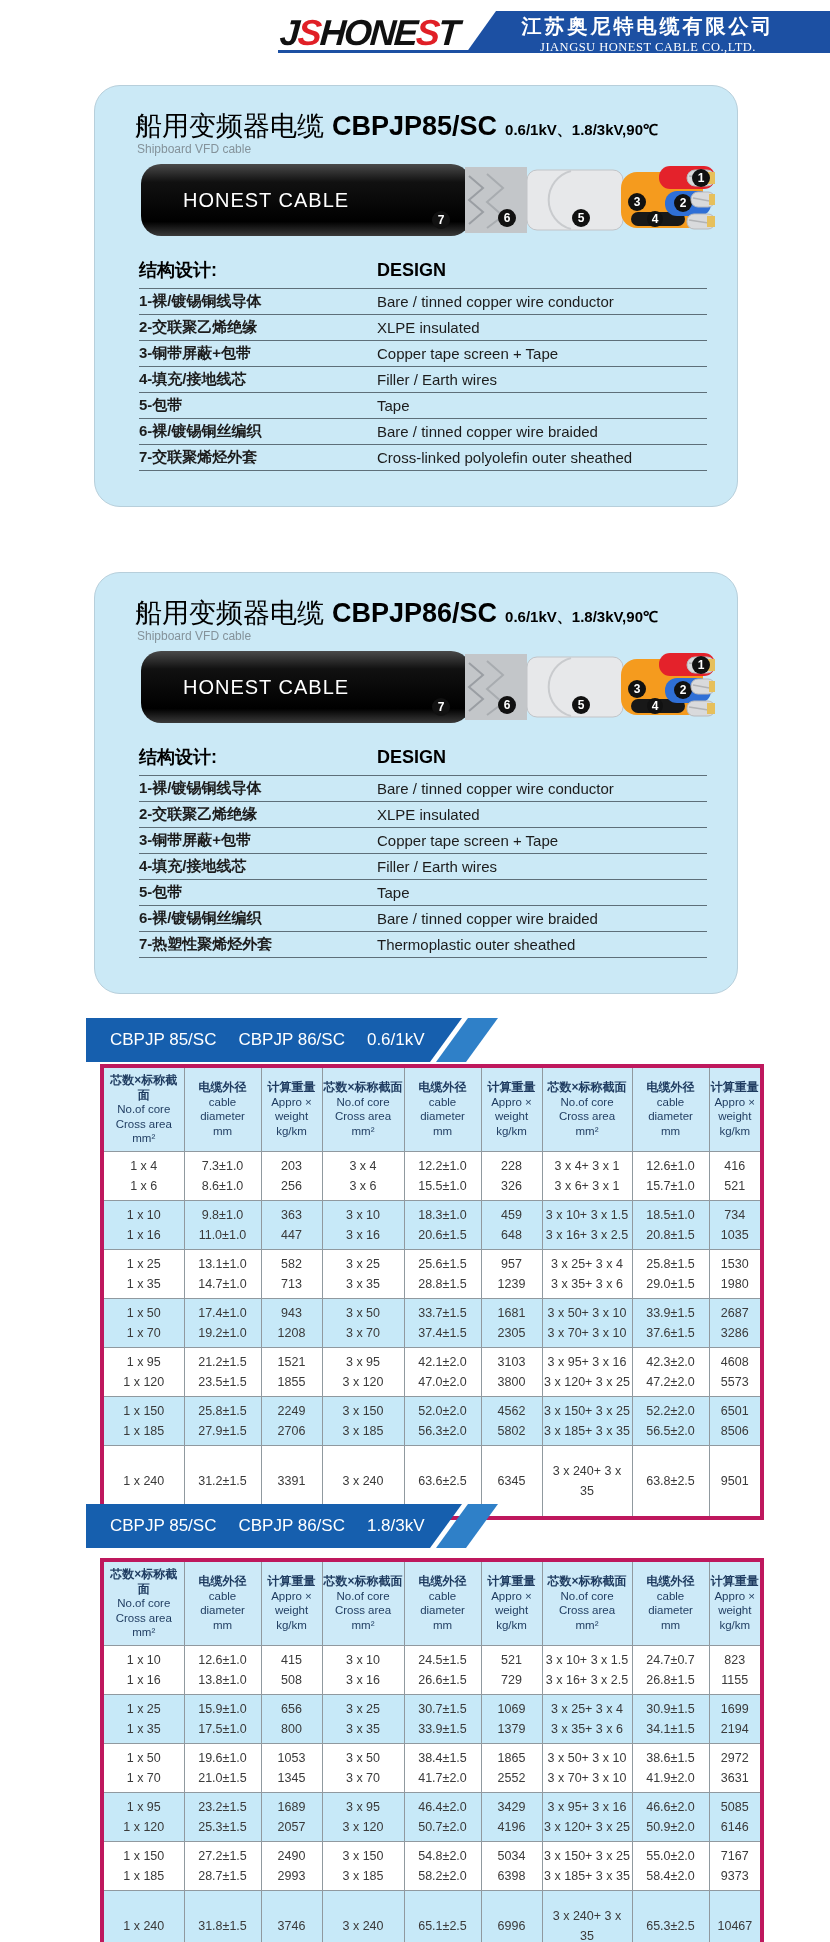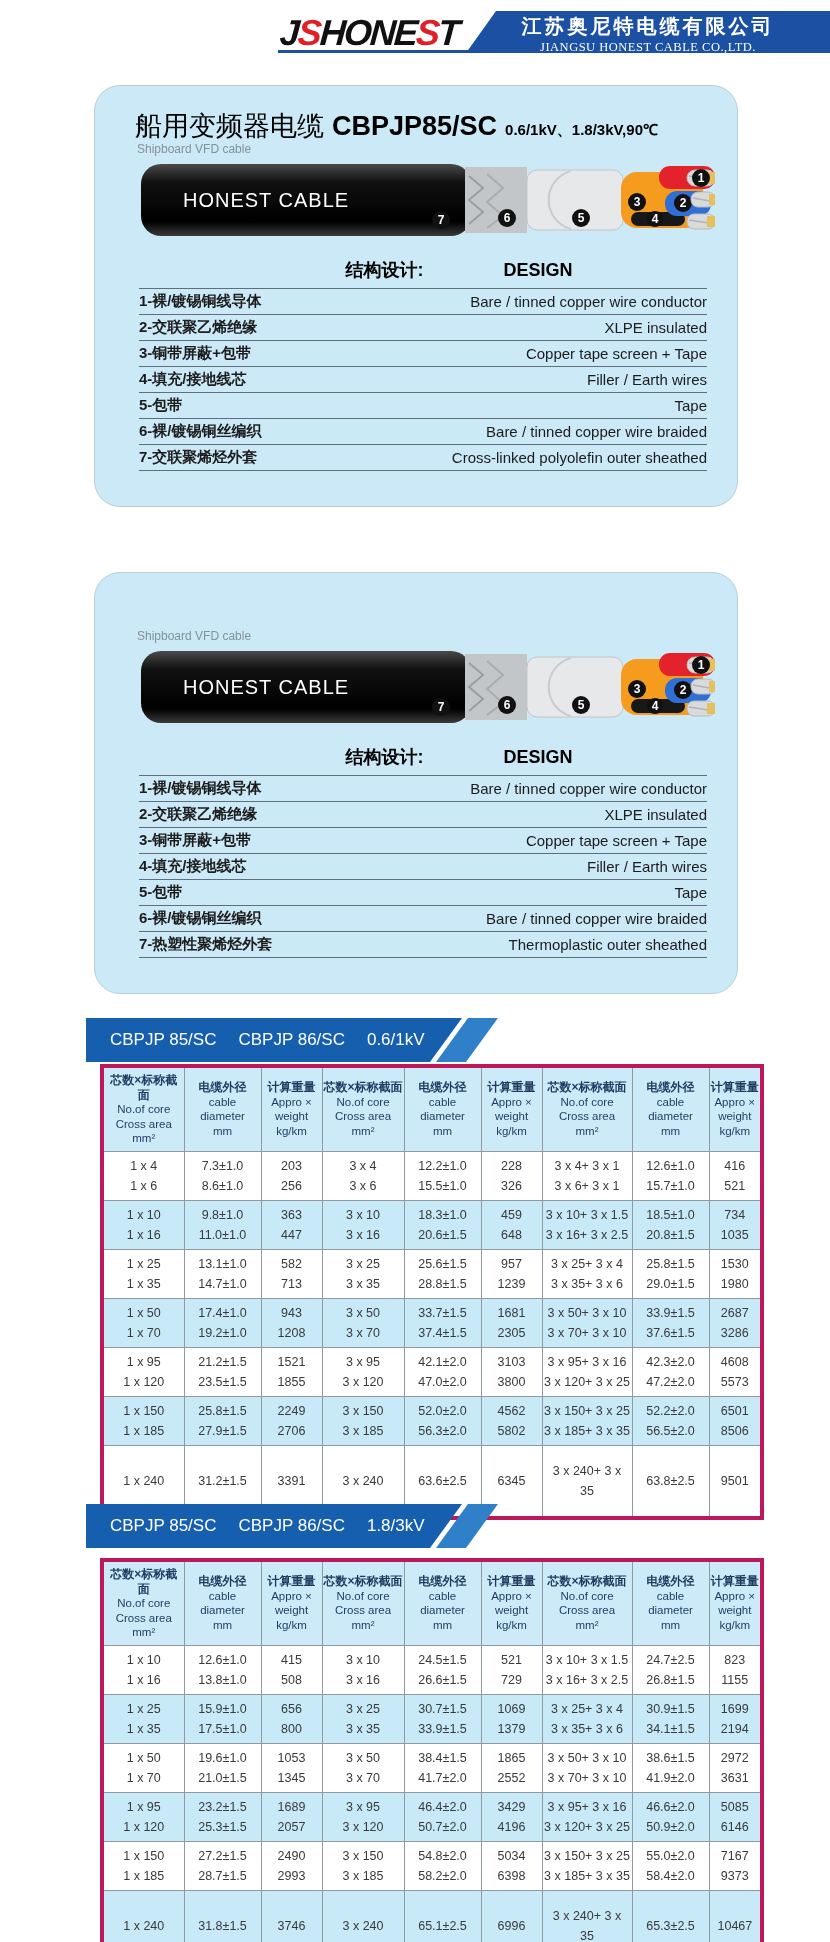--- a/index.html
+++ b/index.html
@@ -31,28 +31,28 @@
     background:#cbe9f6; border:1px solid #b7cfdb; border-radius:26px;
   }
   #card-0 { top:85px; }
   #card-1 { top:572px; }
   .card-title { position:absolute; left:40px; top:22px; white-space:nowrap; color:#000; }
   .t-zh    { font-size:27px; font-weight:normal; }
   .t-model { font-size:27px; font-weight:bold; margin-left:8px; }
   .t-rating{ font-size:15px; font-weight:bold; margin-left:8px; }
   .card-sub { position:absolute; left:42px; top:56px; font-size:12px; color:#84929a; }
   .cable { position:absolute; left:40px; top:76px; width:580px; height:76px; }
-  .design-head { position:absolute; left:44px; top:172px; width:560px;text-align:center; }
+  .design-head { position:absolute; left:44px; top:172px; width:560px; }
   .dh-zh { display:inline-block; width:238px; font-size:18px; font-weight:bold; color:#000; }
   .dh-en { font-size:18px; font-weight:bold; color:#000; }
   .design-rows { position:absolute; left:44px; top:202px; width:568px; }
   .design-row { display:flex; align-items:center; height:25px; border-top:1px solid #5e6f79; font-size:15px; color:#1c1c1c; }
   .design-row:last-child { border-bottom:1px solid #5e6f79; }
   .design-row .zh { width:238px; font-weight:bold; }
-  .design-row .en { flex:1;text-align:right; }
+  .design-row .en { flex:1; }
 
   
   .tbanner-wrap { position:absolute; left:86px; height:44px; }
   #tbanner-0 { top:1018px; }
   #tbanner-1 { top:1504px; }
   .tbanner-bar {
     position:absolute; left:0; top:0; width:376px; height:44px; background:#165fae;
     clip-path:polygon(0 0,100% 0,calc(100% - 32px) 100%,0 100%);
     color:#fff; font-size:17px; line-height:44px; white-space:nowrap; padding-left:24px; box-sizing:border-box;
   }
@@ -176,20 +176,23 @@
           <span class="en">Bare / tinned copper wire braided</span>
         </div>
         <div class="design-row">
           <span class="zh">7-交联聚烯烃外套</span>
           <span class="en">Cross-linked polyolefin outer sheathed</span>
         </div>
       </div>
   </section>
 
   <section class="card" id="card-1">
+    <div class="card-title">
+      <span class="t-zh">船用变频器电缆</span><span class="t-model">CBPJP86/SC</span><span class="t-rating">0.6/1kV、1.8/3kV,90℃</span>
+    </div>
     <div class="card-sub">Shipboard VFD cable</div>
     <div class="cable">
   <svg viewBox="0 0 580 76" width="580" height="76" xmlns="http://www.w3.org/2000/svg">
     <defs>
       <linearGradient id="sheath" x1="0" y1="0" x2="0" y2="1">
         <stop offset="0" stop-color="#4a4a4a"></stop>
               <stop offset="0.25" stop-color="#111"></stop>
         <stop offset="0.8" stop-color="#000"></stop>
               <stop offset="1" stop-color="#3a3a3a"></stop>
       </linearGradient>
@@ -706,21 +709,21 @@
           </td>
           <td>
             <div class="cell-line">521</div>
             <div class="cell-line">729</div>
           </td>
           <td>
             <div class="cell-line">3 x 10+ 3 x 1.5</div>
             <div class="cell-line">3 x 16+ 3 x 2.5</div>
           </td>
           <td>
-            <div class="cell-line">24.7±2.5</div>
+            <div class="cell-line">24.7±0.7</div>
             <div class="cell-line">26.8±1.5</div>
           </td>
           <td>
             <div class="cell-line">823</div>
             <div class="cell-line">1155</div>
           </td>
         </tr>
         <tr class="shaded">
           <td>
             <div class="cell-line">1 x 25</div>

